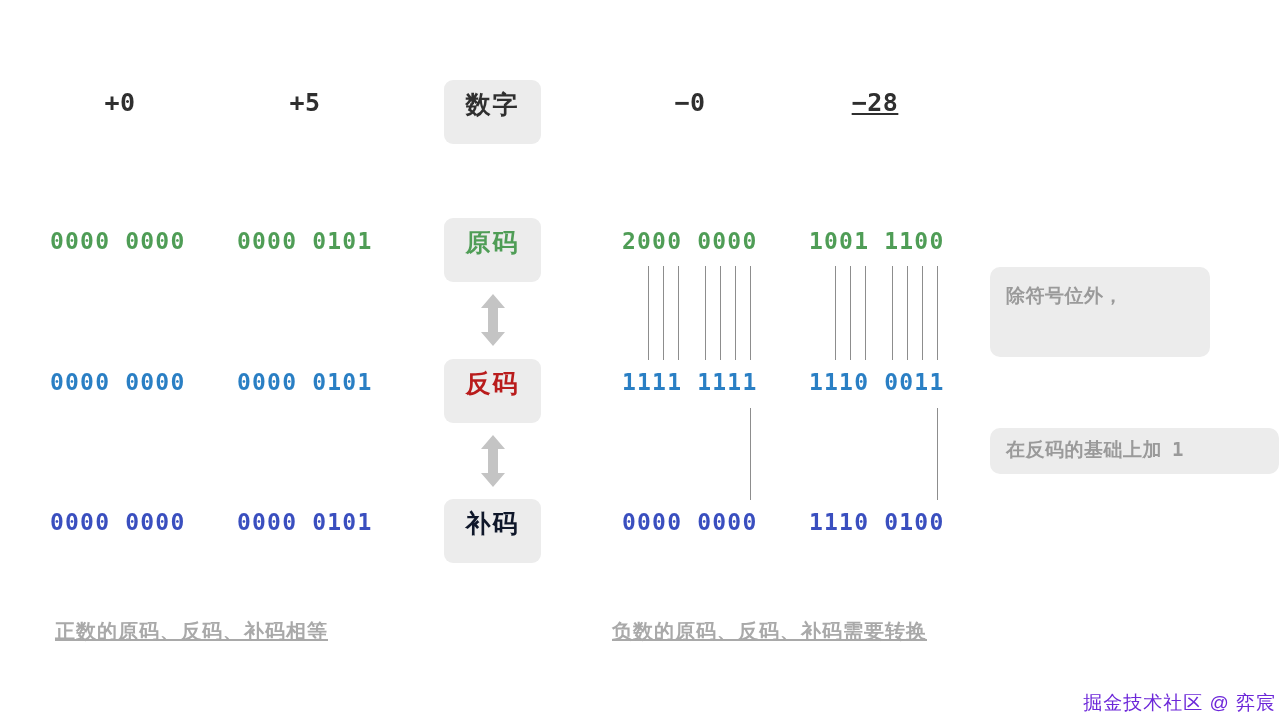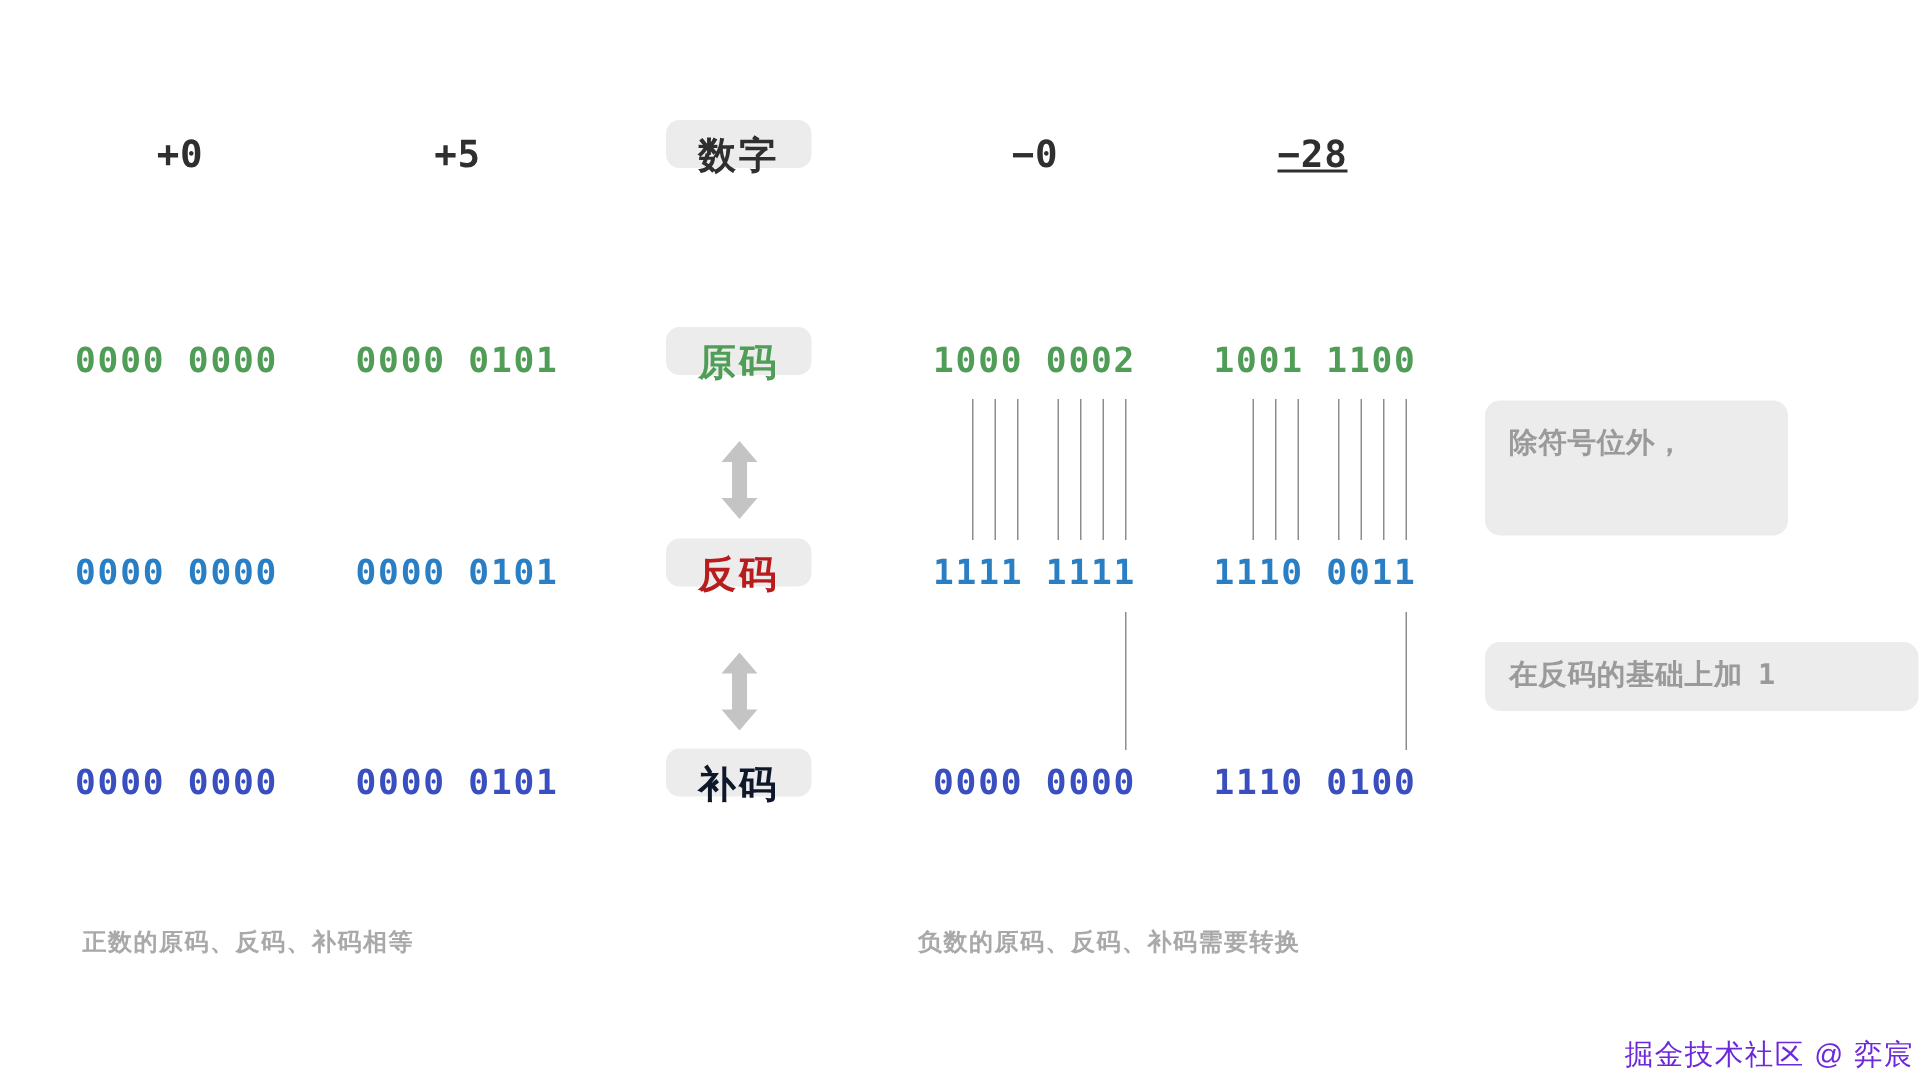--- a/index.html
+++ b/index.html
@@ -30,21 +30,21 @@
 
   
   .pill {
     background: #ececec;
     border-radius: 9px;
     text-align: center;
     font-weight: bold;
     font-size: 25px;
     line-height: 48px;
     width: 97px;
-    height: 32px;
+    height: 64px;
     letter-spacing: 2px;
   }
   .pill-title  { color: #2f2f2f; }
   .pill-yuan   { color: #4f9d56; }
   .pill-fan    { color: #b91c1c; }
   .pill-bu     { color: #0f172a; }
 
   
   .bits {
     font-family: "DejaVu Sans Mono", monospace;
@@ -82,23 +82,24 @@
   .note-mono {
     font-family: "DejaVu Sans Mono", monospace;
     font-weight: bold;
   }
 
   
   .caption {
     position: absolute;
     color: #a9a9a9;
     font-weight: bold;
-    font-size: 16px;
+    font-size: 20px;
     letter-spacing: 1px;
     white-space: nowrap;
+    text-decoration: underline;
   }
 
   
   .watermark {
     position: absolute;
     right: 4px;
     bottom: 4px;
     color: #6d28d9;
     font-size: 19px;
     letter-spacing: 1px;
@@ -114,21 +115,21 @@
 <div class="abs pill pill-title" style="left:444px; top:80px;">数字</div>
 
 <div class="abs num-head" style="left:625px; top:88px; width:130px;">−0</div>
 <div class="abs num-head" style="left:810px; top:88px; width:130px;text-decoration:underline;">−28</div>
 
 <div class="abs bits row-yuan" style="left:50px; top:228px;">0000 0000</div>
 <div class="abs bits row-yuan" style="left:237px; top:228px;">0000 0101</div>
 
 <div class="abs pill pill-yuan" style="left:444px; top:218px;">原码</div>
 
-<div class="abs bits row-yuan" style="left:622px; top:228px;">1000 0002</div>
+<div class="abs bits row-yuan" style="left:622px; top:228px;">2000 0000</div>
 <div class="abs bits row-yuan" style="left:809px; top:228px;">1001 1100</div>
 
 <div class="tick" style="left:648px; top:266px; height:94px;"></div>
 <div class="tick" style="left:663px; top:266px; height:94px;"></div>
 <div class="tick" style="left:678px; top:266px; height:94px;"></div>
 <div class="tick" style="left:705px; top:266px; height:94px;"></div>
 <div class="tick" style="left:720px; top:266px; height:94px;"></div>
 <div class="tick" style="left:735px; top:266px; height:94px;"></div>
 <div class="tick" style="left:750px; top:266px; height:94px;"></div>
 
@@ -164,21 +165,21 @@
 </span>
 
 <div class="abs bits row-bu" style="left:50px; top:509px;">0000 0000</div>
 <div class="abs bits row-bu" style="left:237px; top:509px;">0000 0101</div>
 
 <div class="abs pill pill-bu" style="left:444px; top:499px;">补码</div>
 
 <div class="abs bits row-bu" style="left:622px; top:509px;">0000 0000</div>
 <div class="abs bits row-bu" style="left:809px; top:509px;">1110 0100</div>
 
-<div class="note" style="left:990px; top:267px; width:202px; height:90px; padding:14px 16px 0 16px;">
+<div class="note" style="left:990px; top:267px; width:220px; height:90px; padding:14px 16px 0 16px;">
   <span class="note-line">除符号位外，</span>
 </div>
 
 <div class="note" style="left:990px; top:428px; width:289px; height:46px; padding:9px 16px 0 16px; white-space:nowrap;">
   <span>在反码的基础上加</span><span class="note-mono" style="margin-left:10px;">1</span>
 </div>
 
 <div class="caption" style="left:55px; top:618px;">正数的原码、反码、补码相等</div>
 <div class="caption" style="left:612px; top:618px;">负数的原码、反码、补码需要转换</div>
 

